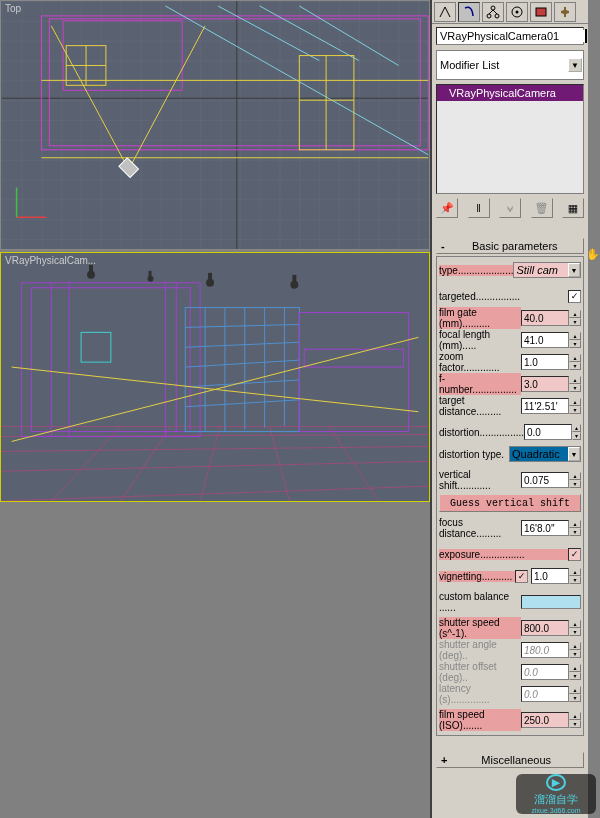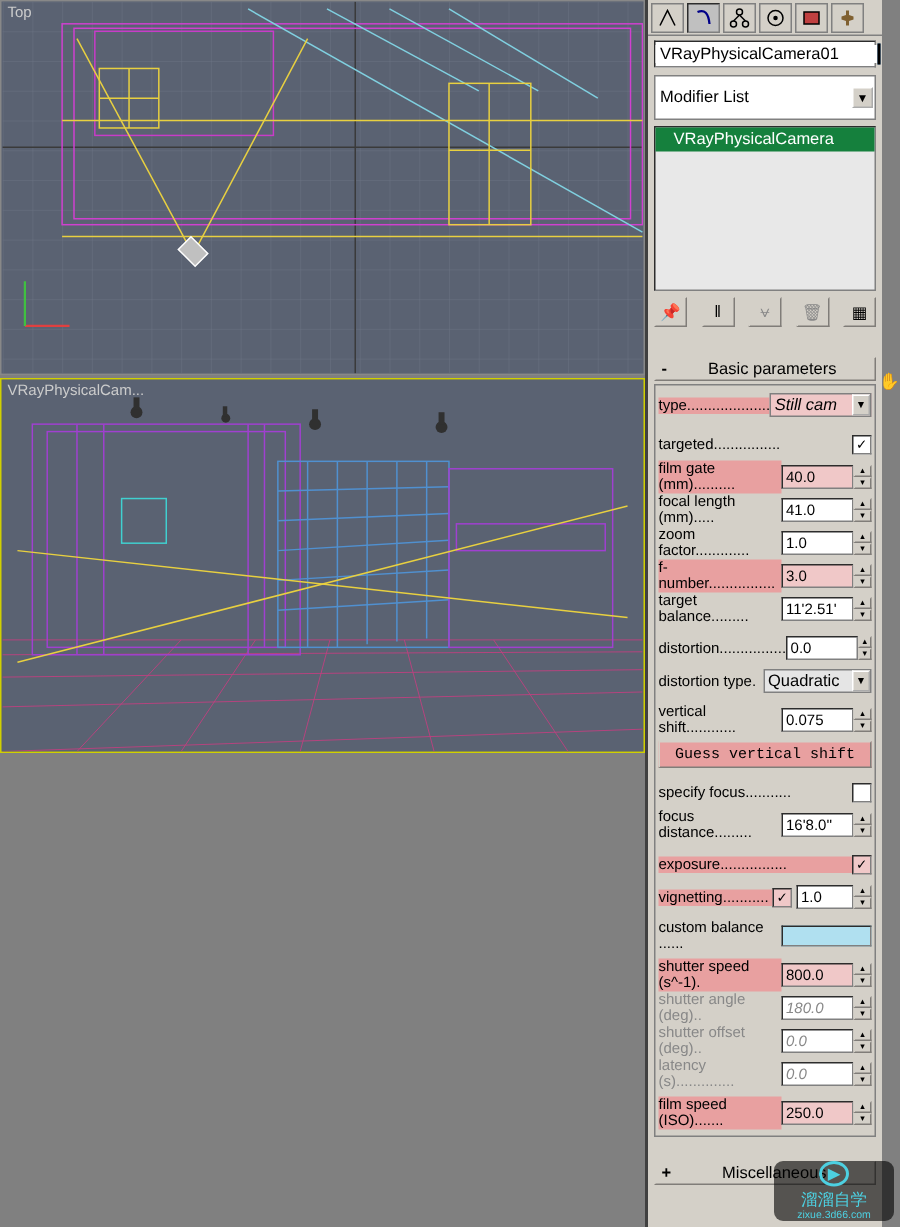--- a/index.html
+++ b/index.html
@@ -13,37 +13,37 @@
 .panel { width: 158px; background: #d4d0c8; border-left: 2px solid #404040; display: flex; flex-direction: column; }
 .toolbar { height: 24px; display: flex; gap: 2px; padding: 2px; border-bottom: 1px solid #808080; }
 .tool-btn { width: 22px; height: 20px; border: 1px solid #808080; background: #d4d0c8; display: flex; align-items: center; justify-content: center; cursor: pointer; }
 .tool-btn.active { border: 1px inset #808080; background: #c0c0c0; }
 .obj-name { margin: 3px 4px; height: 18px; background: #fff; border: 1px inset #808080; display: flex; align-items: center; }
 .obj-name input { flex: 1; border: none; outline: none; padding: 0 3px; font-size: 11px; }
 .color-swatch { width: 14px; height: 14px; background: #4080c0; border: 1px solid #000; margin-right: 2px; }
 .dropdown { margin: 2px 4px; height: 18px; background: #fff; border: 1px solid #808080; display: flex; align-items: center; padding: 14px 3px; position: relative; }
 .dropdown-arrow { position: absolute; right: 1px; width: 14px; height: 14px; background: #d4d0c8; border: 1px outset #fff; display: flex; align-items: center; justify-content: center; font-size: 8px; }
 .stack { margin: 2px 4px; height: 110px; background: #e8e8e8; border: 1px inset #808080; }
-.stack-item { padding: 2px 12px; background: #15803d; color: #fff; }
+.stack-item { padding: 2px 12px; background: #701a75; color: #fff; }
 .stack-btns { margin: 2px 4px; height: 22px; display: flex; gap: 2px; justify-content: space-between; }
 .stack-btn { width: 22px; height: 20px; border: 1px outset #d4d0c8; background: #d4d0c8; display: flex; align-items: center; justify-content: center; }
 .rollout-header { margin: 2px 4px; height: 16px; background: #d4d0c8; border: 1px outset #d4d0c8; display: flex; align-items: center; padding: 0 4px; cursor: pointer; }
 .rollout-header .minus { margin-right: 6px; font-weight: bold; }
 .rollout-header .title { flex: 1; text-align: center; }
 .rollout-body { margin: 0 4px; padding: 3px 2px; border: 1px solid #808080; }
 .param-row { display: flex; align-items: center; height: 20px; margin-bottom: 2px; }
 .param-label { flex: 1; font-size: 10px; }
 .param-label.hl { background: #e8a0a0; }
 .param-label.disabled { color: #888; }
 .param-input { width: 48px; height: 16px; background: #fff; border: 1px inset #808080; padding: 0 2px; font-size: 10px; text-align: left; }
 .param-input.hl { background: #f0c8c8; }
 .param-input.disabled { background: #ffffff; color: #888; font-style: italic; }
 .spinner { display: flex; flex-direction: column; width: 12px; height: 16px; }
 .spinner .up, .spinner .down { height: 8px; border: 1px outset #d4d0c8; background: #d4d0c8; font-size: 6px; display: flex; align-items: center; justify-content: center; line-height: 1; }
-.param-dropdown { width: 72px; height: 16px; background: #e5e5e5; border: 1px solid #808080; display: flex; align-items: center; padding: 0 2px; font-size: 10px; position: relative; }
+.param-dropdown { width: 72px; height: 16px; background: #0369a1; border: 1px solid #808080; display: flex; align-items: center; padding: 0 2px; font-size: 10px; position: relative; }
 .param-dropdown.hl { background: #f0c8c8; font-style: italic; }
 .param-dropdown .dd-arrow { position: absolute; right: 0; width: 12px; height: 14px; background: #d4d0c8; border: 1px outset #fff; font-size: 7px; display: flex; align-items: center; justify-content: center; }
 .checkbox { width: 13px; height: 13px; background: #fff; border: 1px inset #808080; display: flex; align-items: center; justify-content: center; font-size: 9px; }
 .checkbox.hl { background: #f0c8c8; }
 .guess-btn { width: 100%; height: 18px; border: 1px outset #d4d0c8; background: #e8a0a0; font-size: 10px; cursor: pointer; margin: 2px 0; font-family: Liberation Mono, monospace; }
 .color-input { width: 60px; height: 14px; background: #b0e0f0; border: 1px inset #808080; }
 .sep { height: 4px; }
 .watermark { position: absolute; right: 4px; bottom: 4px; width: 80px; height: 40px; background: rgba(0,0,0,0.6); border-radius: 6px; color: #4dd0e1; display: flex; flex-direction: column; align-items: center; justify-content: center; font-size: 10px; }
 .watermark .play { width: 20px; height: 20px; border: 2px solid #4dd0e1; border-radius: 50%; display: flex; align-items: center; justify-content: center; margin-bottom: 1px; }
 .scrollbar-hint { position: absolute; right: 0; top: 248px; width: 14px; height: 12px; color: #000; font-size: 11px;}
@@ -260,21 +260,21 @@
     </div>
     <div class="param-row">
       <span class="param-label hl">f-number................</span>
       <input class="param-input hl" value="3.0" style="">
         <div class="spinner">
           <div class="up">▴</div>
           <div class="down">▾</div>
         </div>
     </div>
     <div class="param-row">
-      <span class="param-label">target balance.........</span>
+      <span class="param-label">target distance.........</span>
       <input class="param-input" value="11'2.51'" style="">
         <div class="spinner">
           <div class="up">▴</div>
           <div class="down">▾</div>
         </div>
     </div>
     <div class="sep"></div>
     <div class="param-row">
       <span class="param-label">distortion................</span>
       <input class="param-input" value="0.0" style="">
@@ -294,24 +294,20 @@
     <div class="param-row">
       <span class="param-label">vertical shift............</span>
       <input class="param-input" value="0.075" style="">
         <div class="spinner">
           <div class="up">▴</div>
           <div class="down">▾</div>
         </div>
     </div>
     <button class="guess-btn">Guess vertical shift</button>
     <div class="sep"></div>
-    <div class="param-row">
-      <span class="param-label">specify focus...........</span>
-      <div class="checkbox"></div>
-    </div>
     <div class="param-row">
       <span class="param-label">focus distance.........</span>
       <input class="param-input" value="16'8.0''" style="">
         <div class="spinner">
           <div class="up">▴</div>
           <div class="down">▾</div>
         </div>
     </div>
     <div class="sep"></div>
     <div class="param-row">

